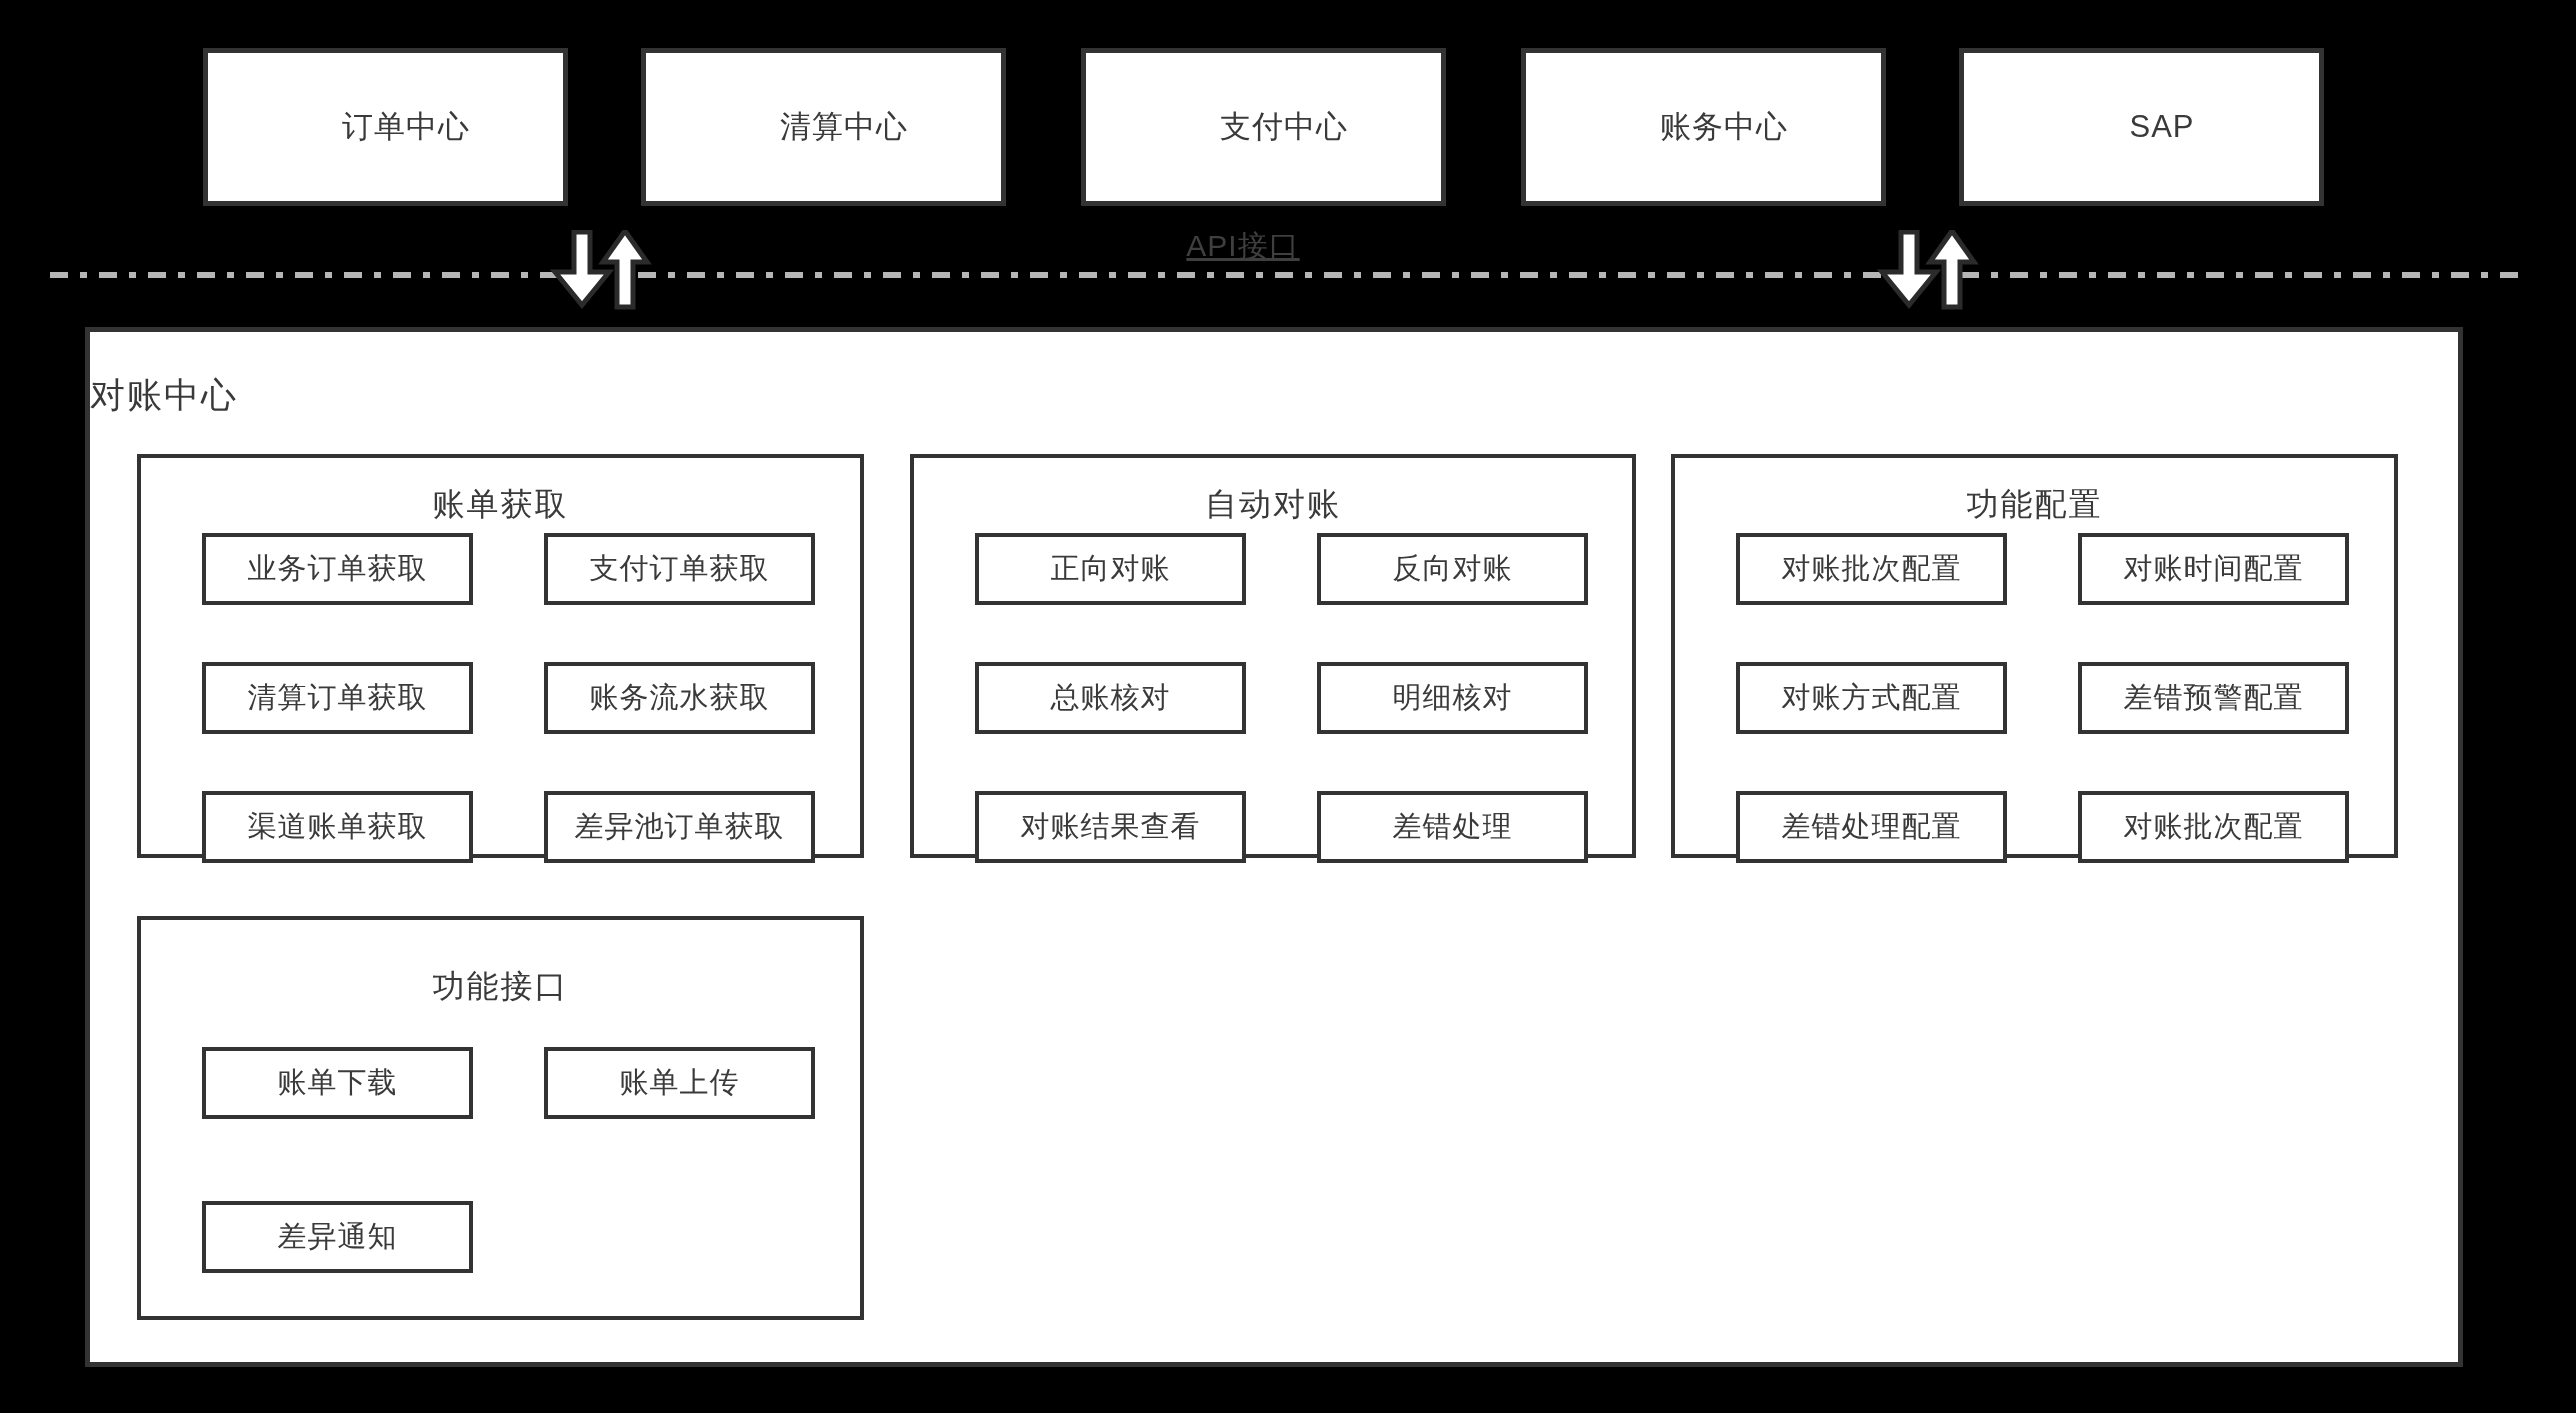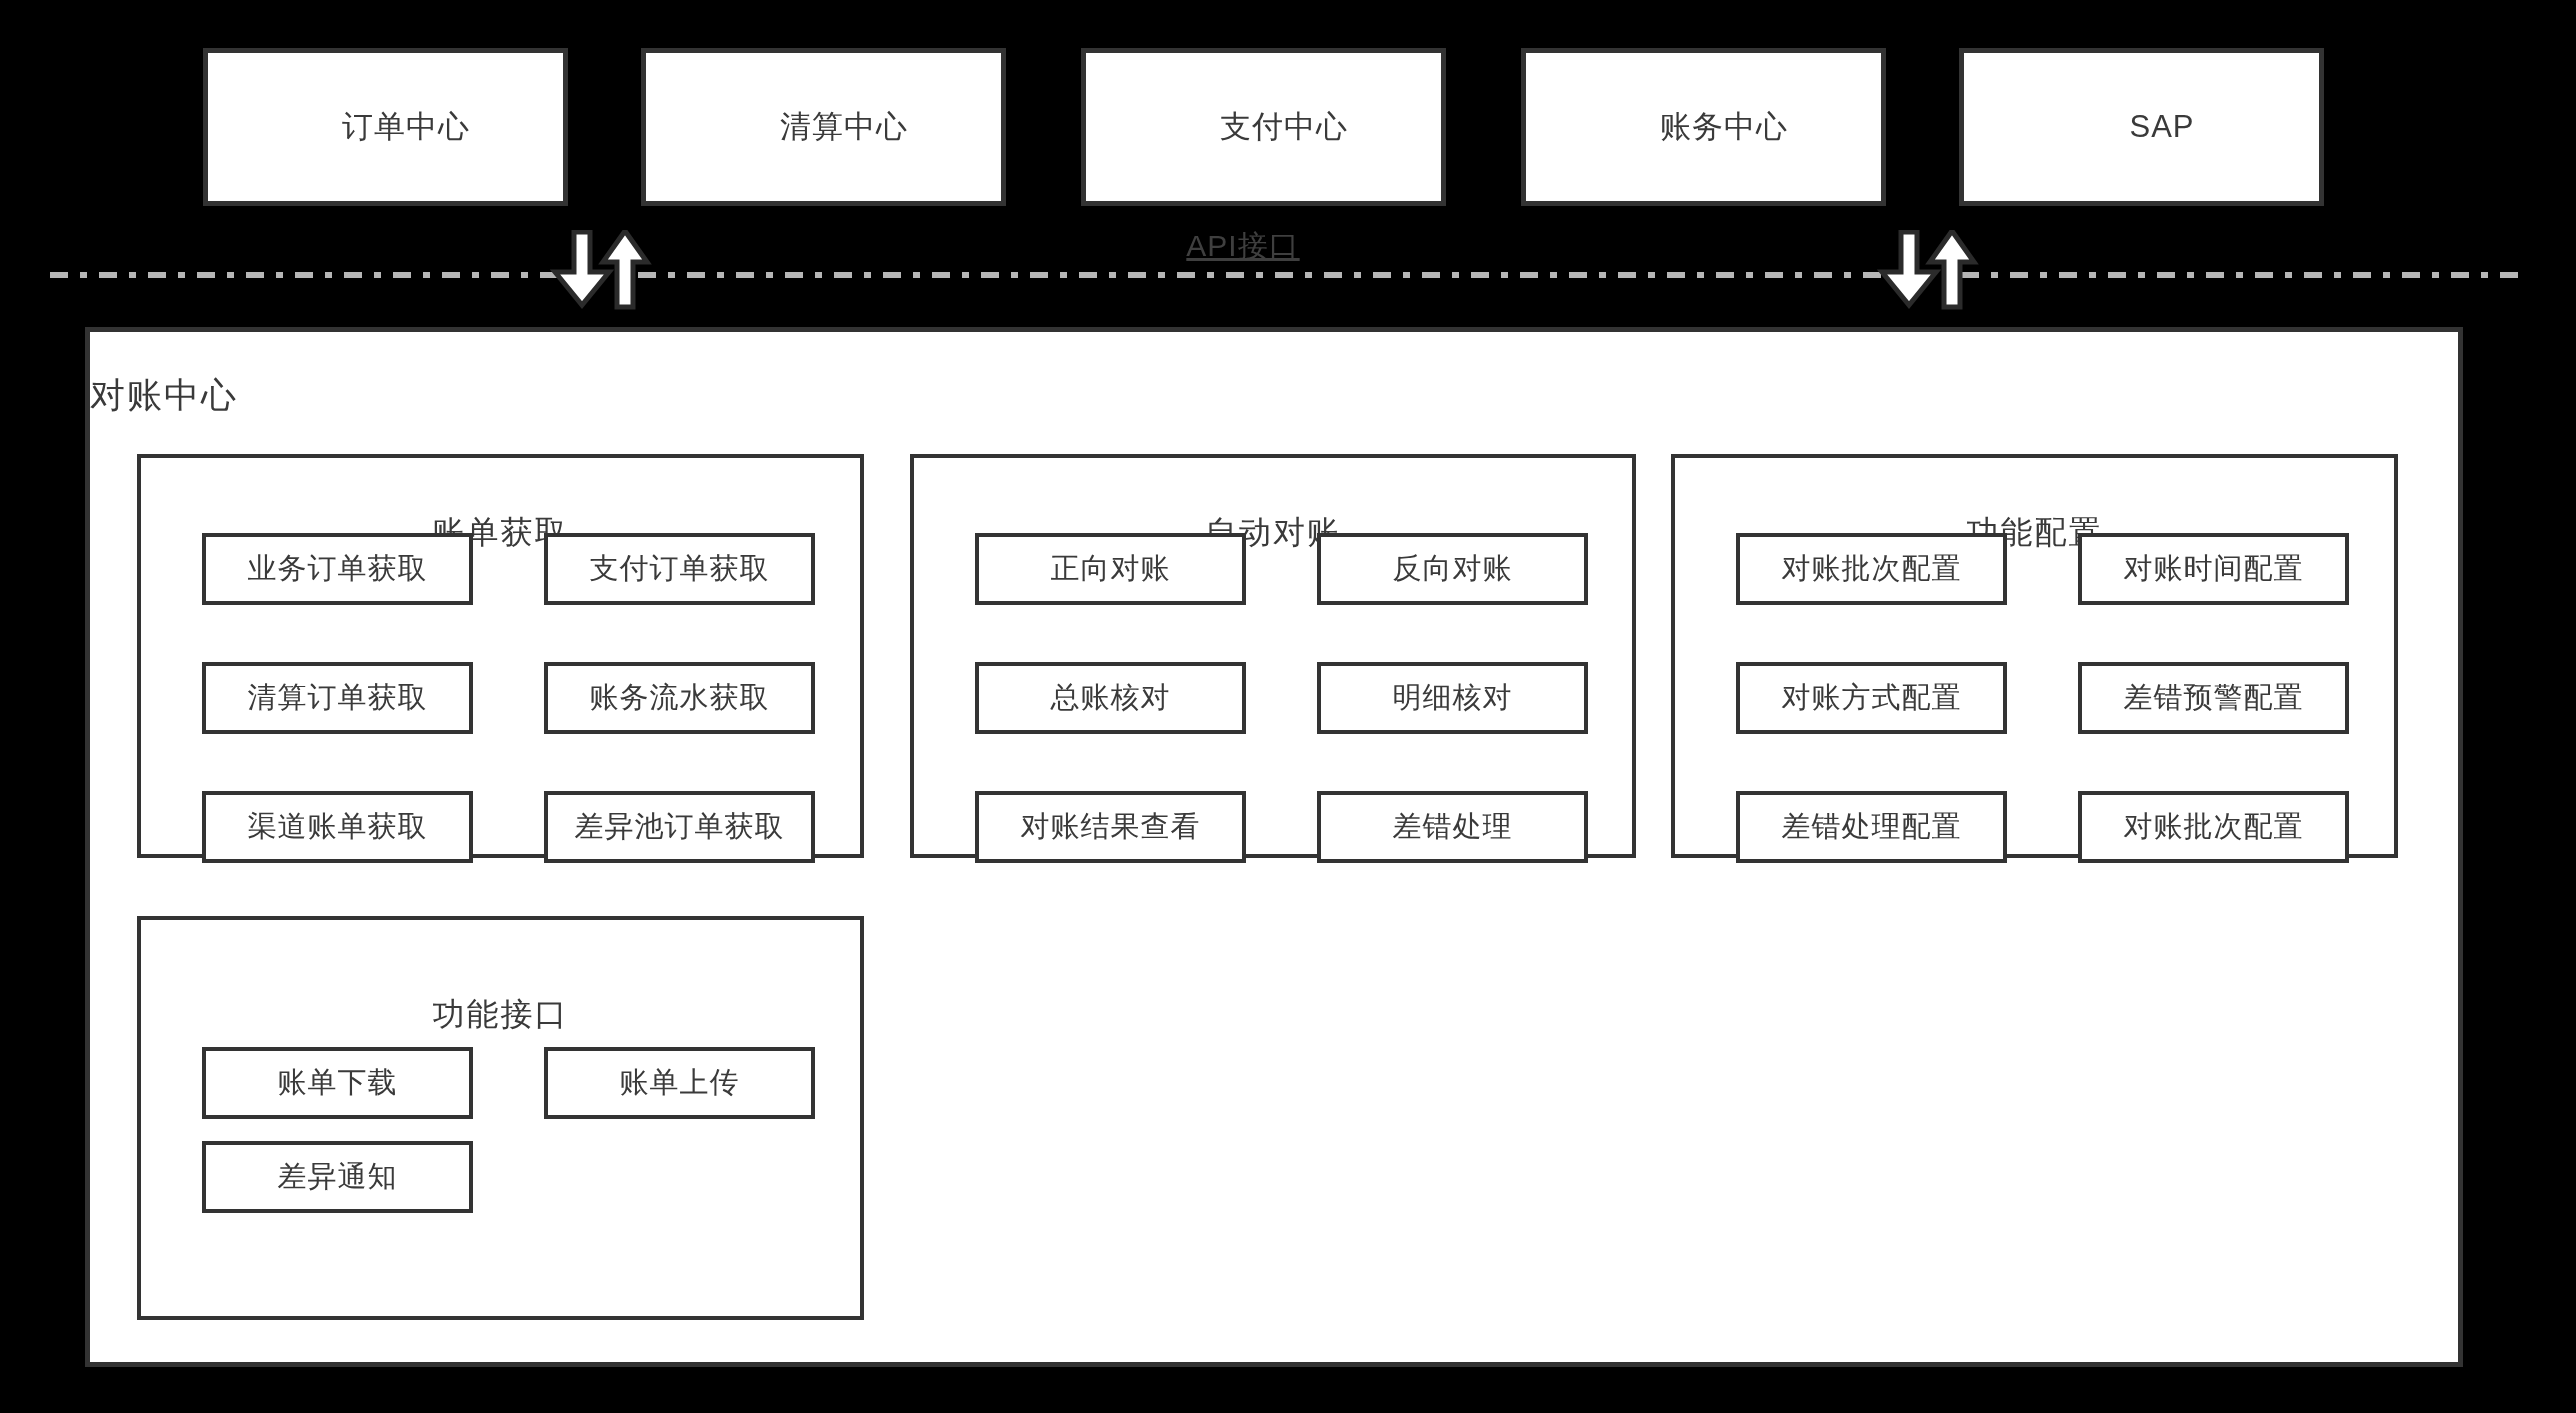--- a/index.html
+++ b/index.html
@@ -103,33 +103,32 @@
   .p4 { left: 47px;   top: 584px; }
   .p5 { left: 820px;  top: 584px; width: 726px; }
   .panel-title {
     position: absolute;
     left: 0;
     width: 100%;
     text-align: center;
     font-size: 32px;
     color: var(--text);
     letter-spacing: 2px;
-    margin-top: 28px;
   }
   .row1-panel .panel-title { top: 25px; }
   .row2-panel .panel-title { top: 45px; }
   .items {
     position: absolute;
     left: 61px;
     display: grid;
     grid-template-columns: 271px 271px;
     column-gap: 71px;
   }
   .row1-panel .items { top: 75px;  row-gap: 57px; }
-  .row2-panel .items { top: 127px; row-gap: 22px; }
+  .row2-panel .items { top: 127px; row-gap: 82px; }
   .item {
     width: 271px;
     height: 72px;
     background: var(--box-bg);
     border: 4px solid var(--border);
     display: flex;
     align-items: center;
     justify-content: center;
     font-size: 29px;
     color: var(--text);

